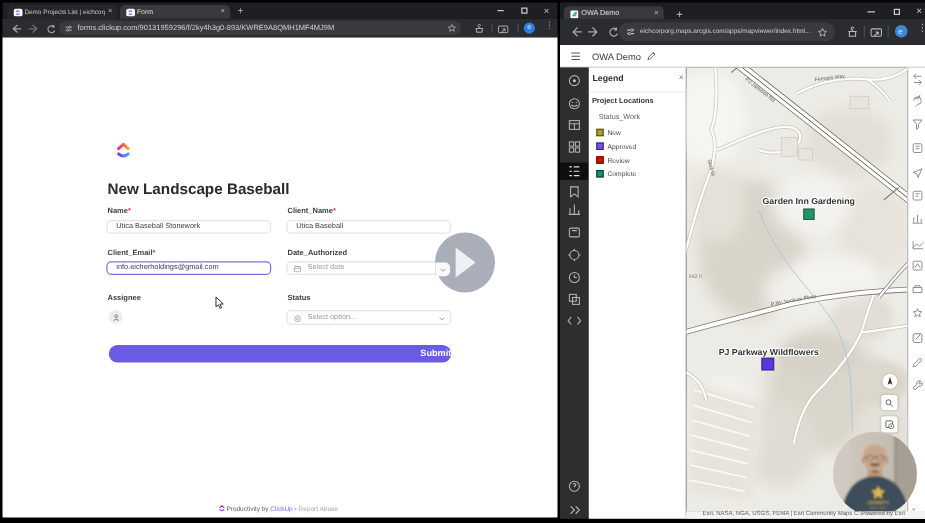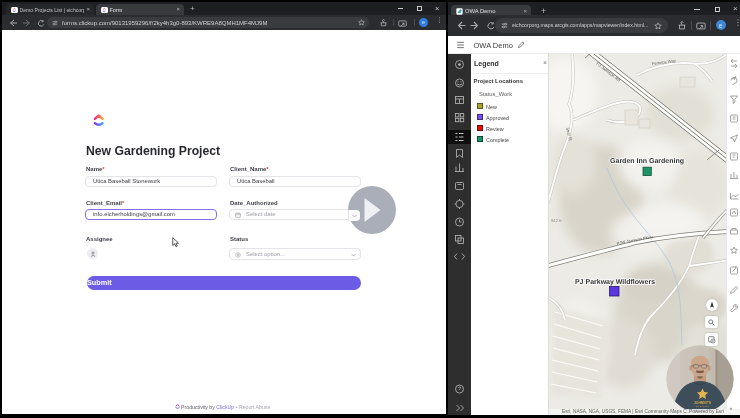--- a/index.html
+++ b/index.html
@@ -94,21 +94,21 @@
             <stop offset="1" stop-color="#ffa42e"></stop>
           </linearGradient>
         <linearGradient id="cu2" x1="0" y1="0" x2="1" y2="0">
             <stop offset="0" stop-color="#8930fd"></stop>
             <stop offset="1" stop-color="#3ba8ff"></stop>
           </linearGradient>
       </defs>
       <path d="M4 10 L12 3 L20 10" stroke="url(#cu1)" stroke-width="5" fill="none" stroke-linecap="round" stroke-linejoin="round"></path>
       <path d="M4 19 Q12 26 20 19" stroke="url(#cu2)" stroke-width="5" fill="none" stroke-linecap="round"></path>
     </svg>
-    <div class="abs" style="left:84px;top:114px;font-size:12.2px;font-weight:bold;color:#292a2e;">New Gardening Project</div>
+    <div class="abs" style="left:84px;top:114px;font-size:12.2px;font-weight:bold;color:#292a2e;">New Landscape Baseball</div>
 
     <div class="lbl" style="left:84px;top:136px;">Name<span class="req">*</span></div>
     <div class="inp" style="left:83px;top:145.5px;line-height:9px;">Utica Baseball Stonework</div>
     <div class="lbl" style="left:228px;top:136px;">Client_Name<span class="req">*</span></div>
     <div class="inp" style="left:227px;top:145.5px;line-height:9px;">Utica Baseball</div>
 
     <div class="lbl" style="left:84px;top:169.5px;">Client_Email<span class="req">*</span></div>
     <div class="inp" style="left:83px;top:179px;border-color:#8070e8;line-height:9px;">info.eicherholdings@gmail.com</div>
     <div class="lbl" style="left:228px;top:169.5px;">Date_Authorized</div>
     <div class="inp ph" style="left:227px;top:179px;padding-left:16px;line-height:9px;">Select date
@@ -133,21 +133,21 @@
     <div class="inp ph" style="left:227px;top:217.5px;height:12.5px;padding-left:16px;line-height:11px;">Select option...
       <svg class="abs" style="left:5px;top:3.2px;" width="6" height="6" viewBox="0 0 10 10">
           <circle cx="5" cy="5" r="3.8" stroke="#9b9ba6" fill="none"></circle>
           <circle cx="5" cy="5" r="1.4" stroke="#9b9ba6" fill="none"></circle>
         </svg>
       <svg class="abs" style="right:4.5px;top:4.5px;" width="5" height="4" viewBox="0 0 8 6">
           <path d="M1 1.5 L4 4.5 L7 1.5" stroke="#9b9ba6" stroke-width="1.2" fill="none"></path>
         </svg>
     </div>
 
-    <div class="abs" style="left:85px;top:245.5px;width:274px;height:14px;background:#6c5ce5;border-radius:7px;color:#fff;font-size:7.3px;font-weight:bold;text-align:left;line-height:14px;">Submit</div>
+    <div class="abs" style="left:85px;top:245.5px;width:274px;height:14px;background:#6c5ce5;border-radius:7px;color:#fff;font-size:7.3px;font-weight:bold;text-align:right;line-height:14px;">Submit</div>
 
     <div class="abs" style="left:0;top:373.5px;width:441px;text-align:center;font-size:5.2px;color:#61616a;">
       <svg style="vertical-align:-1px;" width="5" height="6" viewBox="0 0 24 30">
           <path d="M4 10 L12 3 L20 10" stroke="#f72585" stroke-width="5" fill="none" stroke-linecap="round"></path>
           <path d="M4 19 Q12 26 20 19" stroke="#6a6af0" stroke-width="5" fill="none" stroke-linecap="round"></path>
         </svg>
       Productivity by <span style="color:#7b68ee;">ClickUp</span> <span style="color:#a7a7af;">• Report Abuse</span>
     </div>
 
     <svg class="abs" style="left:170px;top:207px;" width="8" height="11" viewBox="0 0 12 17">

